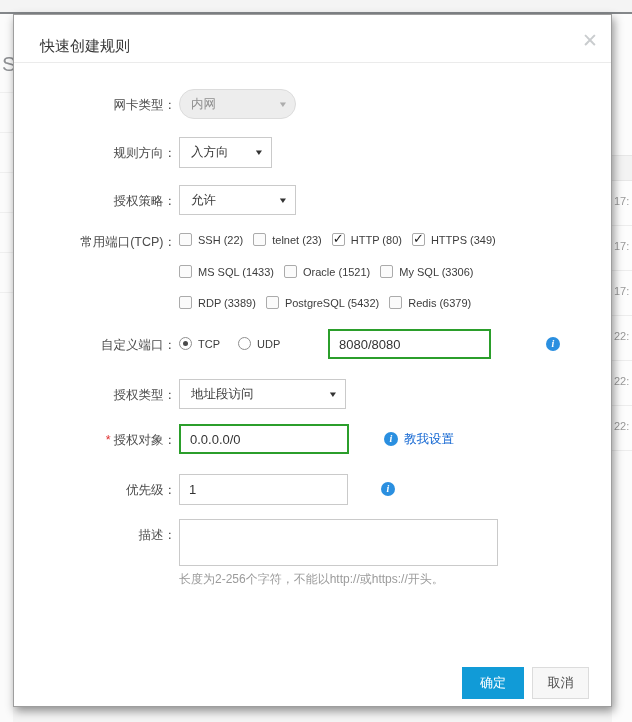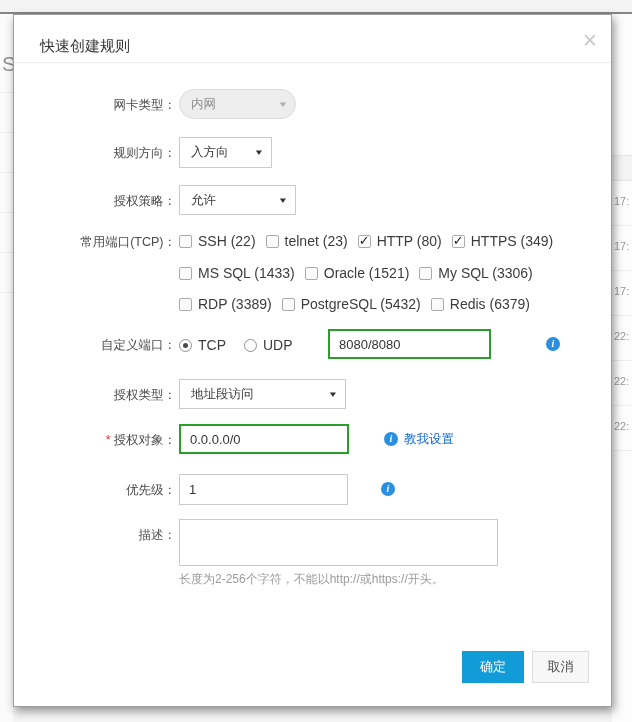--- a/index.html
+++ b/index.html
@@ -47,42 +47,42 @@
     padding:0 8px 0 11px; cursor:pointer; }
   .sel .caret { font-size:8px; color:#333; transform:scaleX(1.3); }
   .sel.disabled { background:#ededed; border-color:#dcdcdc; color:#8f8f8f; cursor:default; }
   .sel.disabled .caret { color:#adadad; }
 
   .txt { position:absolute; border:1px solid #cacaca; font-size:13px; color:#333;
     padding:8px 9px; font-family:"Liberation Sans","DejaVu Sans",sans-serif; outline:none; }
   .txt.valid { border:2px solid #2b9e2b; }
 
   .cbrow { position:absolute; left:165px; display:flex; align-items:center; gap:10px;
-    font-size:14px; color:#3c3c3c; }
+    font-size:11px; color:#3c3c3c; }
   .cbi { display:flex; align-items:center; gap:6px; cursor:pointer; }
   .cb { width:13px; height:13px; border:1px solid #ababab; background:#fbfbfb;
     border-radius:2px; position:relative; }
   .cb.checked { background:#fff; }
   .cb.checked::after { content:"✓"; position:absolute; left:0px; top:-3px;
     font-size:13px; font-weight:bold; color:#222; }
   .rd { width:13px; height:13px; border:1px solid #8f8f8f; border-radius:50%;
     background:#fff; position:relative; }
   .rd.checked::after { content:""; position:absolute; left:3px; top:3px; width:5px; height:5px;
     border-radius:50%; background:#4a4a4a; }
 
   .info-ic { width:14px; height:14px; border-radius:50%; background:#2a8fe0; color:#fff;
     display:inline-block; text-align:center; font:italic bold 10px/14px "Liberation Serif",serif;
     cursor:pointer; flex:none; }
   .hlink { color:#1266d2; font-size:12.5px; cursor:pointer; text-decoration:none; }
 
   .hint { position:absolute; left:165px; top:556px; font-size:12px; color:#9b9b9b; }
 
   .btn { height:32px; font-size:13px; cursor:pointer;
     font-family:"Liberation Sans","DejaVu Sans",sans-serif;
-    display:inline-flex; align-items:center; justify-content:center; }
+    display:inline-flex; align-items:center; justify-content:center;margin-top:16px; }
   .btn-primary { width:62px; background:#119bd7; border:1px solid #119bd7; color:#fff; }
   .btn-plain { width:57px; background:#f7f7f7; border:1px solid #dcdcdc; color:#4d4d4d; }
   .footer { position:absolute; right:22px; top:636px; display:flex; gap:8px; }
 
   svg { display:block; }
 </style>
 </head>
 <body>
 
 <div class="topbar">

